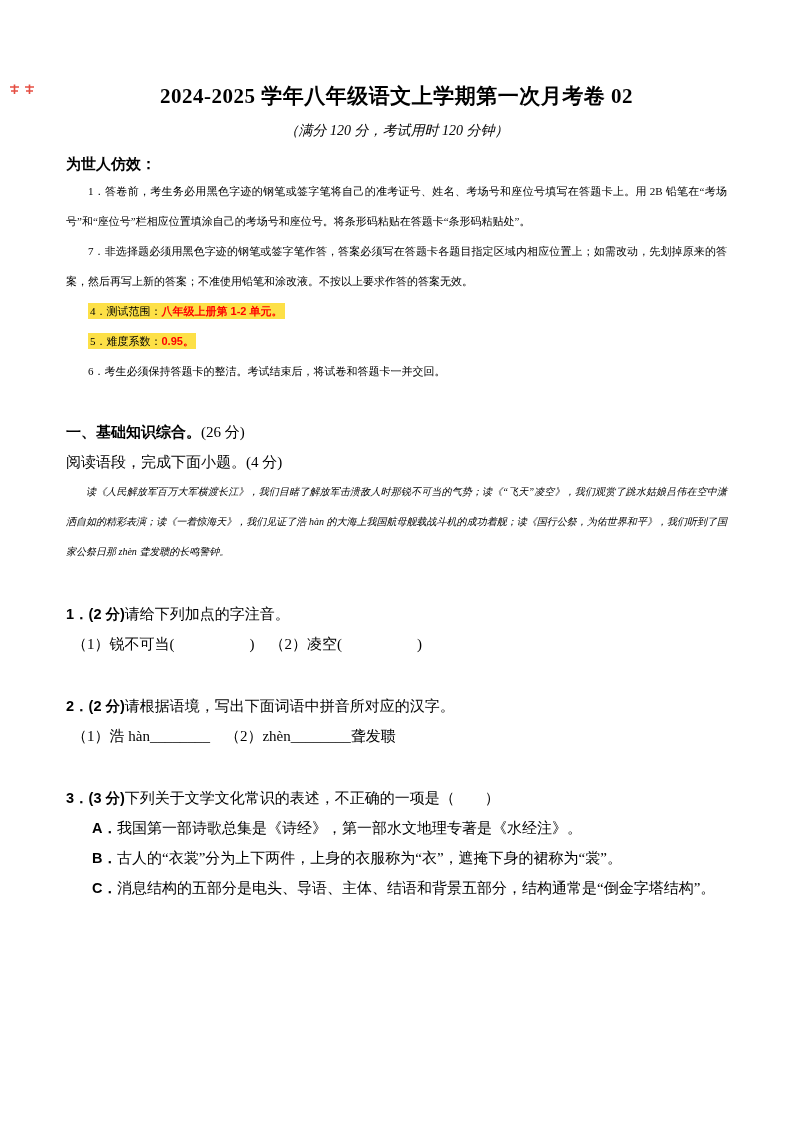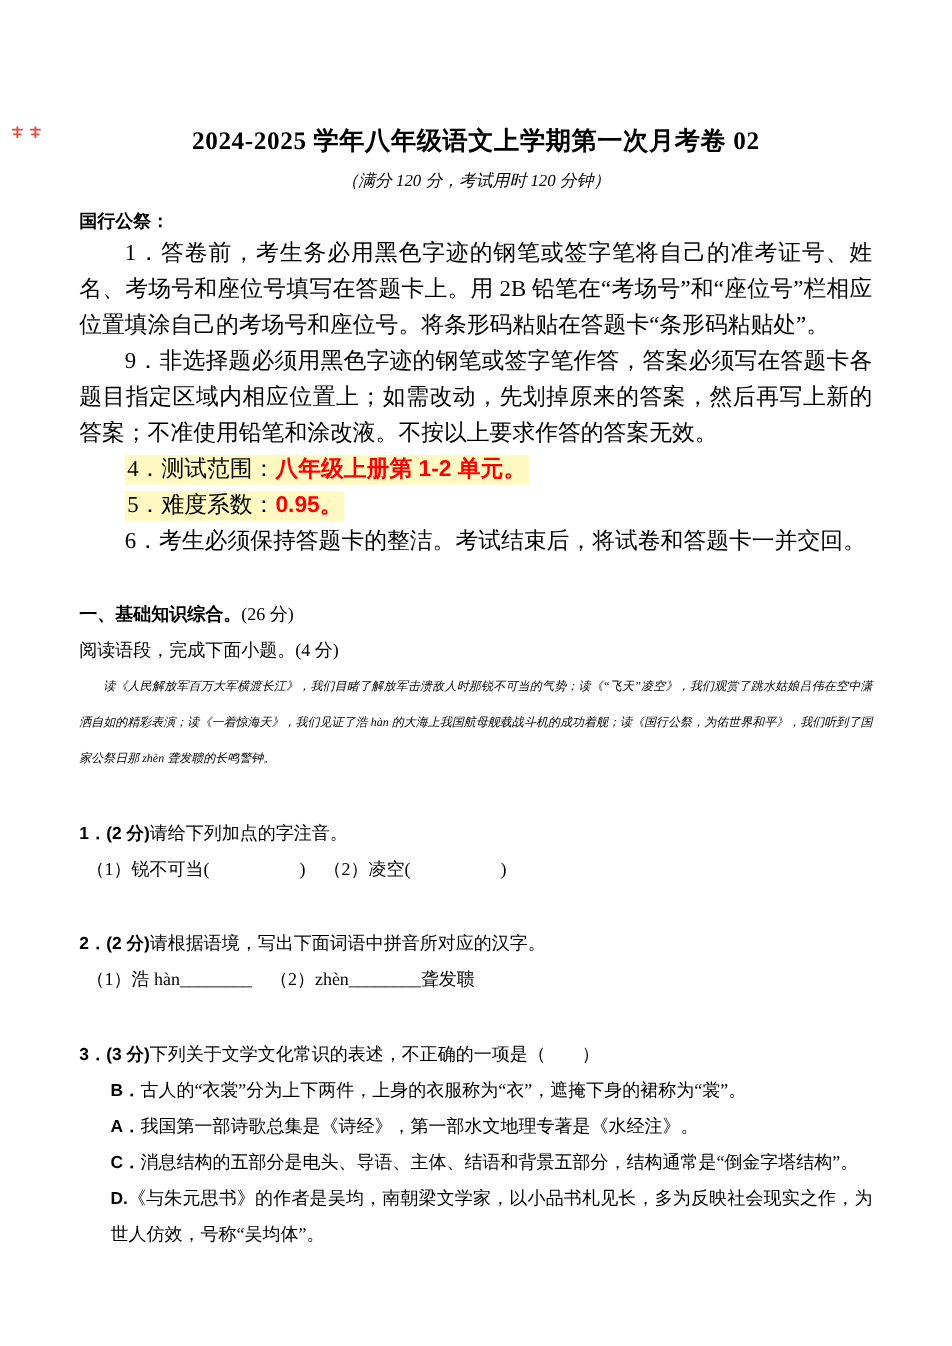--- a/index.html
+++ b/index.html
@@ -9,44 +9,44 @@
     font-family: "Liberation Serif", "DejaVu Serif", serif;
     color: #000;
     position: relative;
     overflow: hidden;
   }
   .page { position: relative; width: 793px; height: 1122px; background: #fff; }
   .corner-mark { position: absolute; left: 8px; top: 3px; opacity: .9; }
   .content { padding: 0 66px; }
 
   .title {
-    margin-top: 101px;
+    margin-top: 80px;
     text-align: center;
     font-size: 21px; line-height: 32px;
     font-weight: bold;
     letter-spacing: .5px;
   }
   .subtitle {
     margin-top: 8px;
     text-align: center;
     font-size: 14px; line-height: 22px;
     font-style: italic;
   }
   .notice-head {
     margin-top: 10px;
     font-size: 15px; line-height: 24px;
     font-family: "Liberation Sans", "DejaVu Sans", sans-serif;
     font-weight: bold;
   }
   .body-p {
-    font-size: 19px; line-height: 30px;
+    font-size: 11px; line-height: 30px;
     text-indent: 2em;
     text-align: justify;
   }
-  .hl { background: #fef9c3; padding: 2px 2px; }
+  .hl { background: #fde047; padding: 2px 2px; }
   .red-bold {
     color: #fe0000; font-weight: bold;
     font-family: "Liberation Sans", "DejaVu Sans", sans-serif;
   }
   .sec-head { margin-top: 31px; font-size: 15px; line-height: 30px; }
   .hei {
     font-family: "Liberation Sans", "DejaVu Sans", sans-serif;
     font-weight: bold;
   }
   .intro { font-size: 15px; line-height: 30px; }
@@ -78,24 +78,24 @@
       <path d="M17 4 h9 M21.5 1.5 v9.5 M18 8 h7"></path>
     </g>
   </svg>
 
   <div class="content">
 
     <div class="title">2024-2025 学年八年级语文上学期第一次月考卷 02</div>
 
     <div class="subtitle">（满分 120 分，考试用时 120 分钟）</div>
 
-    <div class="notice-head">国行公祭：</div>
+    <div class="notice-head">为世人仿效：</div>
 
     <p class="body-p">1．答卷前，考生务必用黑色字迹的钢笔或签字笔将自己的准考证号、姓名、考场号和座位号填写在答题卡上。用 2B 铅笔在“考场号”和“座位号”栏相应位置填涂自己的考场号和座位号。将条形码粘贴在答题卡“条形码粘贴处”。</p>
-    <p class="body-p">9．非选择题必须用黑色字迹的钢笔或签字笔作答，答案必须写在答题卡各题目指定区域内相应位置上；如需改动，先划掉原来的答案，然后再写上新的答案；不准使用铅笔和涂改液。不按以上要求作答的答案无效。</p>
+    <p class="body-p">7．非选择题必须用黑色字迹的钢笔或签字笔作答，答案必须写在答题卡各题目指定区域内相应位置上；如需改动，先划掉原来的答案，然后再写上新的答案；不准使用铅笔和涂改液。不按以上要求作答的答案无效。</p>
 
     <p class="body-p"><span class="hl"><span>4．测试范围：</span><span class="red-bold">八年级上册第 1-2 单元。</span></span></p>
 
     <p class="body-p"><span class="hl"><span>5．难度系数：</span><span class="red-bold">0.95。</span></span></p>
 
     <p class="body-p">6．考生必须保持答题卡的整洁。考试结束后，将试卷和答题卡一并交回。</p>
 
     <p class="sec-head"><span class="hei">一、基础知识综合。</span><span>(26 分)</span></p>
 
     <p class="intro">阅读语段，完成下面小题。(4 分)</p>
@@ -103,20 +103,19 @@
     <p class="passage">读《人民解放军百万大军横渡长江》，我们目睹了解放军击溃敌人时那锐不可当的气势；读《“飞天”凌空》，我们观赏了跳水姑娘吕伟在空中潇洒自如的精彩表演；读《一着惊海天》，我们见证了浩 hàn 的大海上我国航母舰载战斗机的成功着舰；读《国行公祭，为佑世界和平》，我们听到了国家公祭日那 zhèn 聋发聩的长鸣警钟。</p>
 
     <p class="q-line"><span class="qnum">1．(2 分)</span><span>请给下列加点的字注音。</span></p>
     <p class="q-sub">（1）锐不可当(　　　　　)　（2）凌空(　　　　　)</p>
 
     <p class="q-line"><span class="qnum">2．(2 分)</span><span>请根据语境，写出下面词语中拼音所对应的汉字。</span></p>
     <p class="q-sub">（1）浩 hàn________　（2）zhèn________聋发聩</p>
 
     <p class="q-line"><span class="qnum">3．(3 分)</span><span>下列关于文学文化常识的表述，不正确的一项是（　　）</span></p>
 
+    <p class="option"><span class="opt-label">A．</span><span>我国第一部诗歌总集是《诗经》，第一部水文地理专著是《水经注》。</span></p>
     <p class="option"><span class="opt-label">B．</span><span>古人的“衣裳”分为上下两件，上身的衣服称为“衣”，遮掩下身的裙称为“裳”。</span></p>
-    <p class="option"><span class="opt-label">A．</span><span>我国第一部诗歌总集是《诗经》，第一部水文地理专著是《水经注》。</span></p>
     <p class="option"><span class="opt-label">C．</span><span>消息结构的五部分是电头、导语、主体、结语和背景五部分，结构通常是“倒金字塔结构”。</span></p>
-    <p class="option"><span class="opt-label">D.</span><span>《与朱元思书》的作者是吴均，南朝梁文学家，以小品书札见长，多为反映社会现实之作，为世人仿效，号称“吴均体”。</span></p>
 
   </div>
 
 </div>
 
 </body></html>

